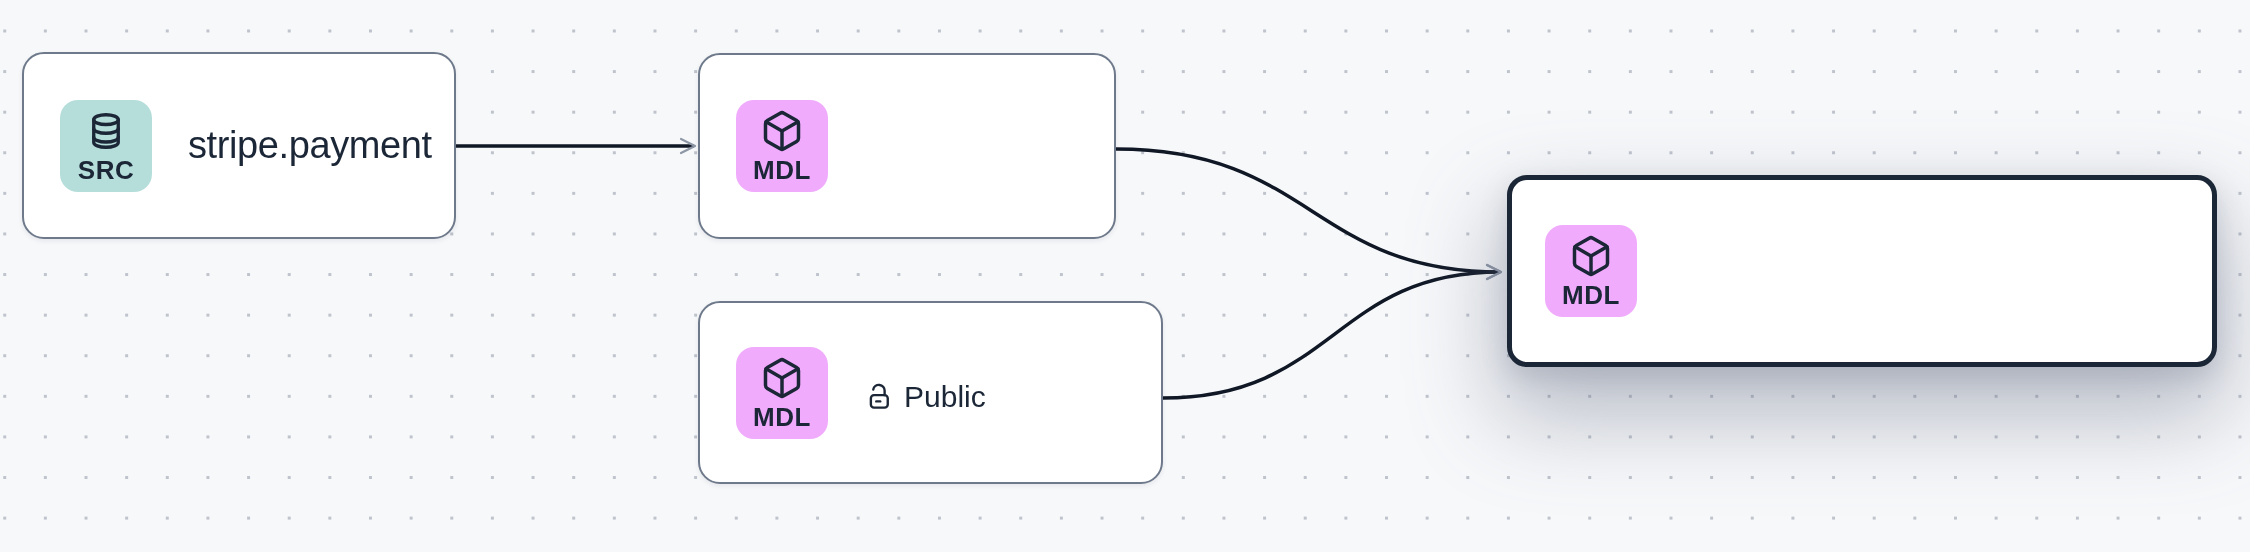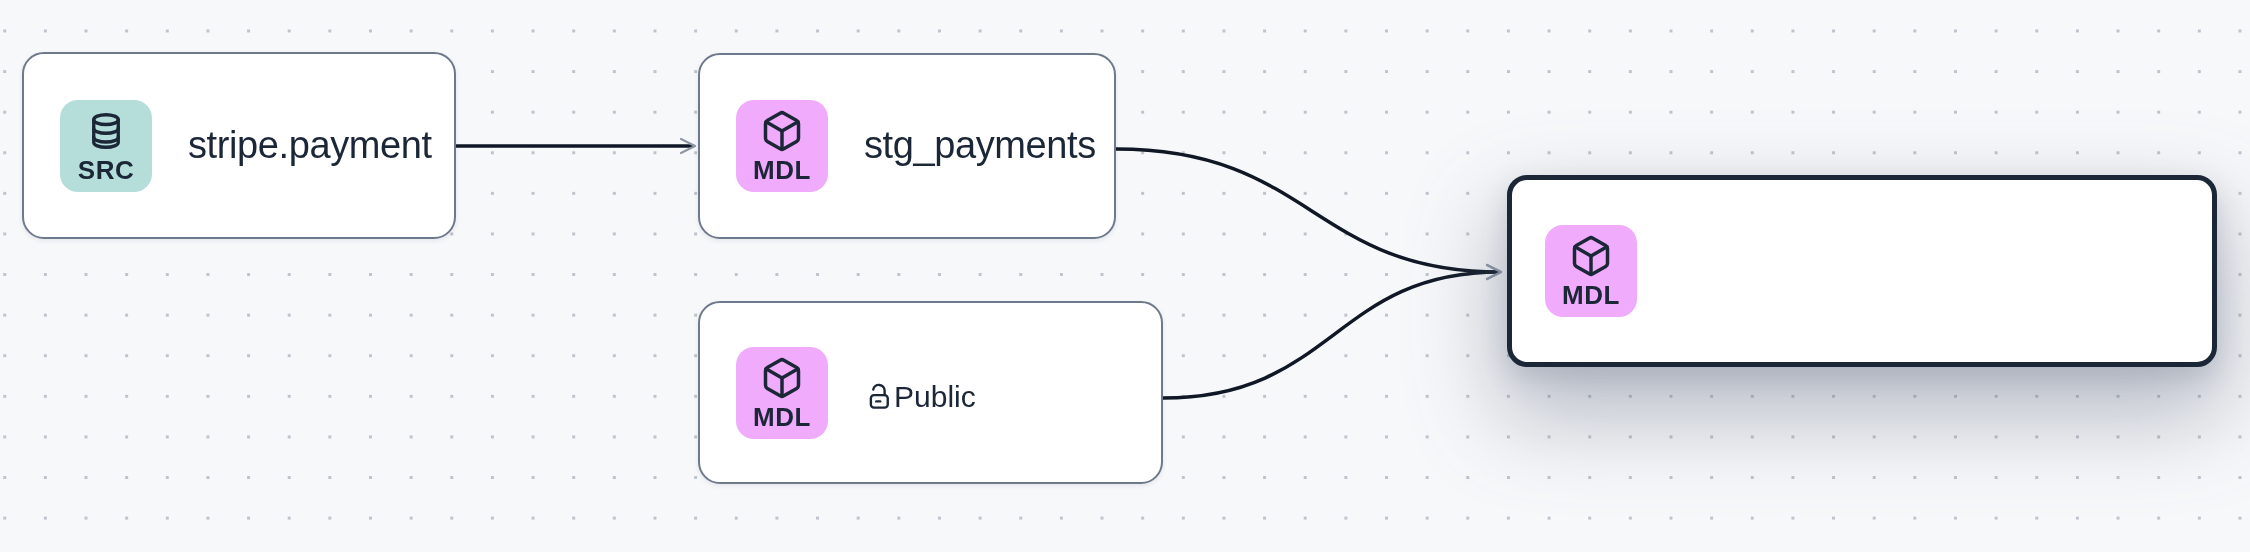--- a/index.html
+++ b/index.html
@@ -43,21 +43,21 @@
   .badge-label {
     font-size:26px; font-weight:600; line-height:1; letter-spacing:.5px;
     color:#1b2637; margin-top:4px;
   }
   .label-col { display:flex; flex-direction:column; justify-content:flex-end; }
   .node-label {
     font-size:38px; letter-spacing:-.4px; color:#1b2637;
     white-space:nowrap; line-height:1.15;
   }
   .node-sub {
-    display:flex; align-items:center; 
+    display:flex; align-items:center; gap:10px;
     font-size:30px; color:#1b2637; margin-top:8px; line-height:1;
   }
   .node-sub svg { display:block; }
 </style>
 </head>
 <body>
 
 <div class="canvas">
 
   <svg class="edge-layer">
@@ -92,23 +92,20 @@
     <div class="badge mdl">
       <span>
         <svg width="44" height="44" viewBox="0 0 24 24" fill="none" stroke="#1b2637" stroke-width="1.9" stroke-linecap="round" stroke-linejoin="round">
           <path d="M21 16V8a2 2 0 0 0-1-1.73l-7-4a2 2 0 0 0-2 0l-7 4A2 2 0 0 0 3 8v8a2 2 0 0 0 1 1.73l7 4a2 2 0 0 0 2 0l7-4A2 2 0 0 0 21 16z"></path>
           <polyline points="3.27 6.96 12 12.01 20.73 6.96"></polyline>
           <line x1="12" y1="22.08" x2="12" y2="12"></line>
         </svg>
       </span>
       <span class="badge-label">MDL</span>
     </div>
-    <div class="label-col">
-      <span class="node-label">stg_payments</span>
-    </div>
   </div>
 
   <div class="node node-fct-orders">
     <div class="badge mdl">
       <span>
         <svg width="44" height="44" viewBox="0 0 24 24" fill="none" stroke="#1b2637" stroke-width="1.9" stroke-linecap="round" stroke-linejoin="round">
           <path d="M21 16V8a2 2 0 0 0-1-1.73l-7-4a2 2 0 0 0-2 0l-7 4A2 2 0 0 0 3 8v8a2 2 0 0 0 1 1.73l7 4a2 2 0 0 0 2 0l7-4A2 2 0 0 0 21 16z"></path>
           <polyline points="3.27 6.96 12 12.01 20.73 6.96"></polyline>
           <line x1="12" y1="22.08" x2="12" y2="12"></line>
         </svg>

